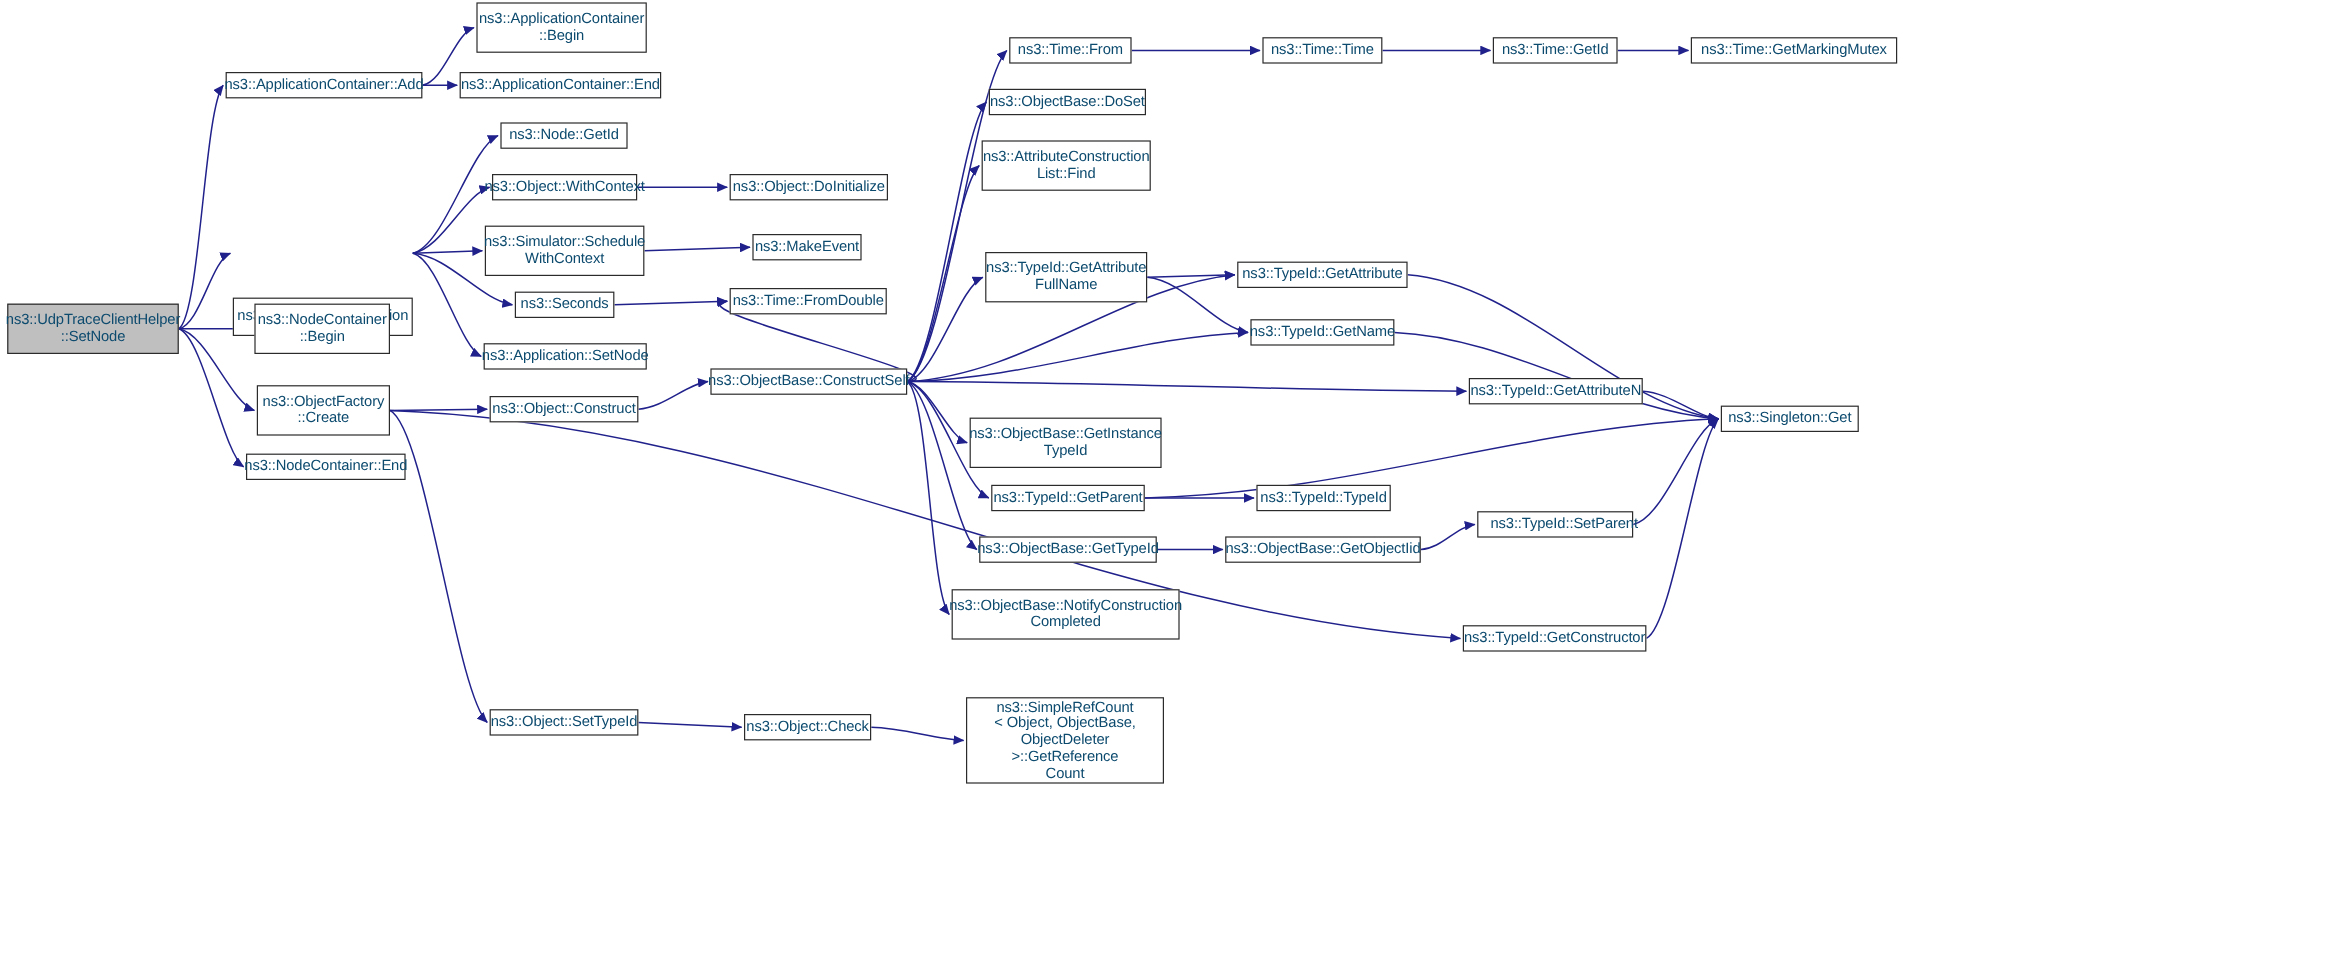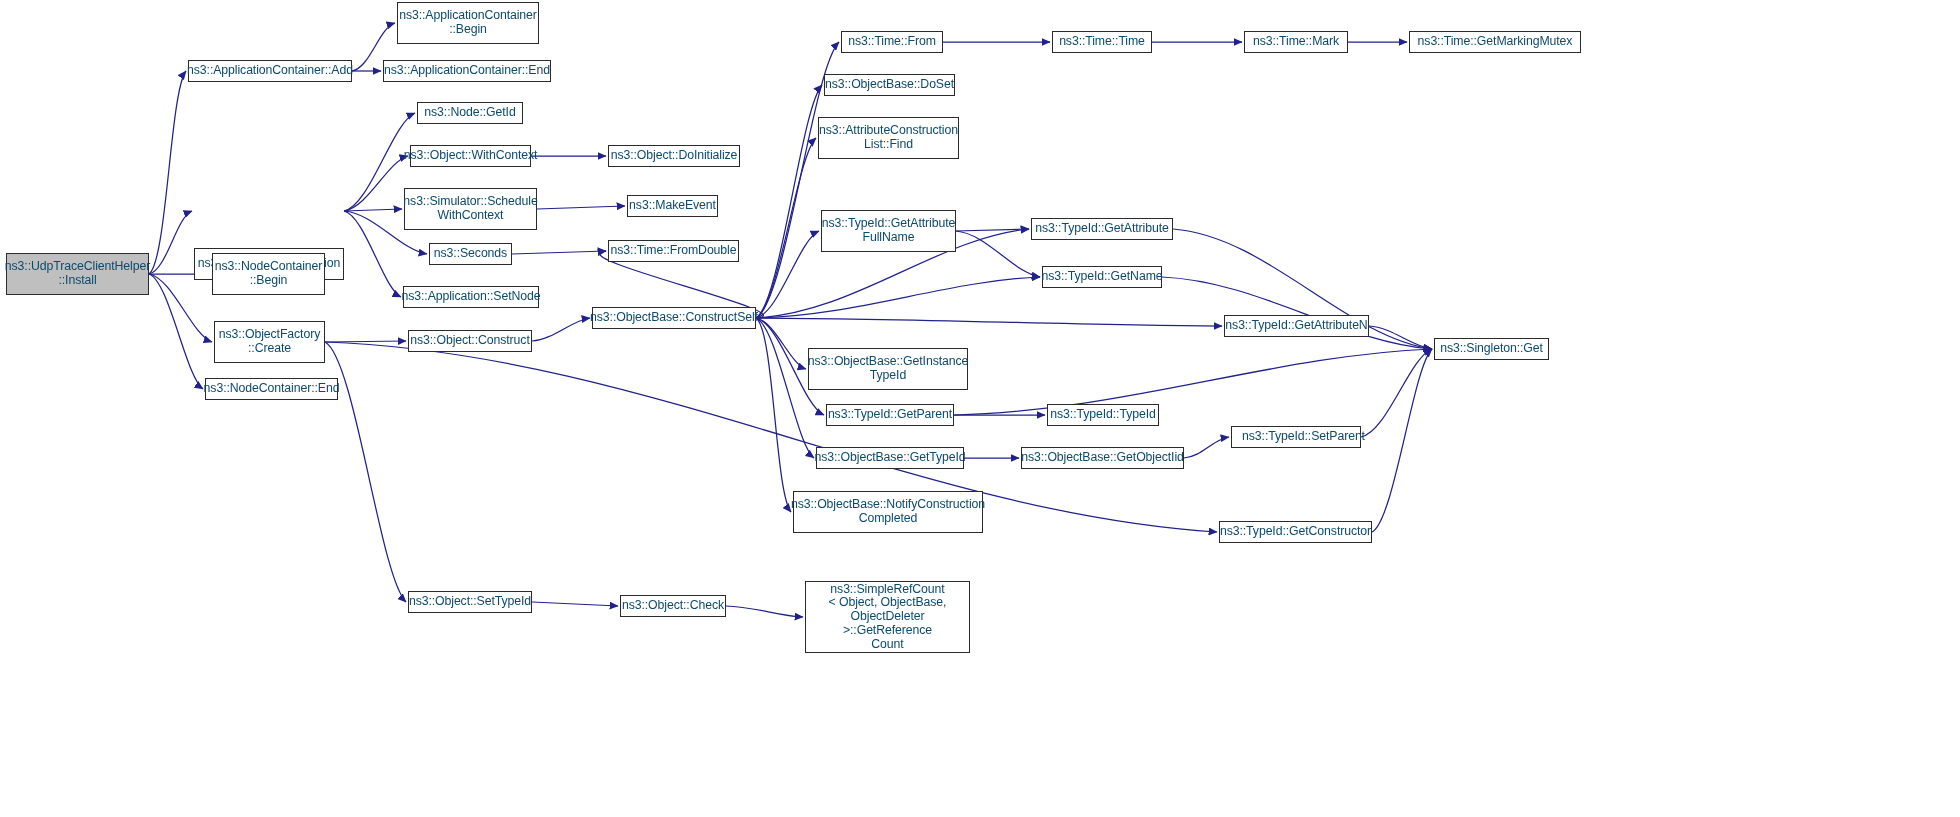--- a/index.html
+++ b/index.html
@@ -67,21 +67,21 @@
         <path d="M954,415 L1045,415" marker-end="url(#ah)"></path>
         <path d="M954,415 C1126.8,411.04 1270.8,355.6 1432,349" marker-end="url(#ah)"></path>
         <path d="M964,458 L1019,458" marker-end="url(#ah)"></path>
         <path d="M1184,458 C1202,456.74 1213,439.1 1229,437" marker-end="url(#ah)"></path>
         <path d="M1361,437 C1387.28,431.72 1409.18,357.8 1432,349" marker-end="url(#ah)"></path>
         <path d="M1372,532 C1394.32,521.02 1412.92,367.3 1432,349" marker-end="url(#ah)"></path>
       </g>
   </svg>
   <div id="node-layer">
       <div class="node root" style="left: 6px; top: 253px; width: 143px; height: 42px;">ns3::UdpTraceClientHelper
-::Install</div>
+::SetNode</div>
       <div class="node" style="left: 188px; top: 60px; width: 164px; height: 22px;">ns3::ApplicationContainer::Add</div>
       <div class="node" style="left: 397px; top: 2px; width: 142px; height: 42px;">ns3::ApplicationContainer
 ::Begin</div>
       <div class="node" style="left: 383px; top: 60px; width: 168px; height: 22px;">ns3::ApplicationContainer::End</div>
       <div class="node" style="left: 194px; top: 200px; width: 150px; height: 32px; margin-top: 48px;">ns3::Node::AddApplication</div>
       <div class="node" style="left: 212px; top: 253px; width: 113px; height: 42px;">ns3::NodeContainer
 ::Begin</div>
       <div class="node" style="left: 214px; top: 321px; width: 111px; height: 42px;">ns3::ObjectFactory
 ::Create</div>
       <div class="node" style="left: 205px; top: 378px; width: 133px; height: 22px;">ns3::NodeContainer::End</div>
@@ -115,17 +115,17 @@
 ObjectDeleter &gt;::GetReference
 Count</div>
       <div class="node" style="left: 1052px; top: 31px; width: 100px; height: 22px;">ns3::Time::Time</div>
       <div class="node" style="left: 1031px; top: 218px; width: 142px; height: 22px;">ns3::TypeId::GetAttribute</div>
       <div class="node" style="left: 1042px; top: 266px; width: 120px; height: 22px;">ns3::TypeId::GetName</div>
       <div class="node" style="left: 1047px; top: 404px; width: 112px; height: 22px;">ns3::TypeId::TypeId</div>
       <div class="node" style="left: 1021px; top: 447px; width: 163px; height: 22px;">ns3::ObjectBase::GetObjectIid</div>
       <div class="node" style="left: 1224px; top: 315px; width: 145px; height: 22px;">ns3::TypeId::GetAttributeN</div>
       <div class="node" style="left: 1231px; top: 426px; width: 130px; height: 22px; padding-left: 18px;">ns3::TypeId::SetParent</div>
       <div class="node" style="left: 1219px; top: 521px; width: 153px; height: 22px;">ns3::TypeId::GetConstructor</div>
-      <div class="node" style="left: 1244px; top: 31px; width: 104px; height: 22px;">ns3::Time::Mark</div>
+      <div class="node" style="left: 1244px; top: 31px; width: 104px; height: 22px;">ns3::Time::GetId</div>
       <div class="node" style="left: 1434px; top: 338px; width: 115px; height: 22px;">ns3::Singleton::Get</div>
       <div class="node" style="left: 1409px; top: 31px; width: 172px; height: 22px; text-align: center;">ns3::Time::GetMarkingMutex</div>
     </div>
 </div>
 
 </body></html>

